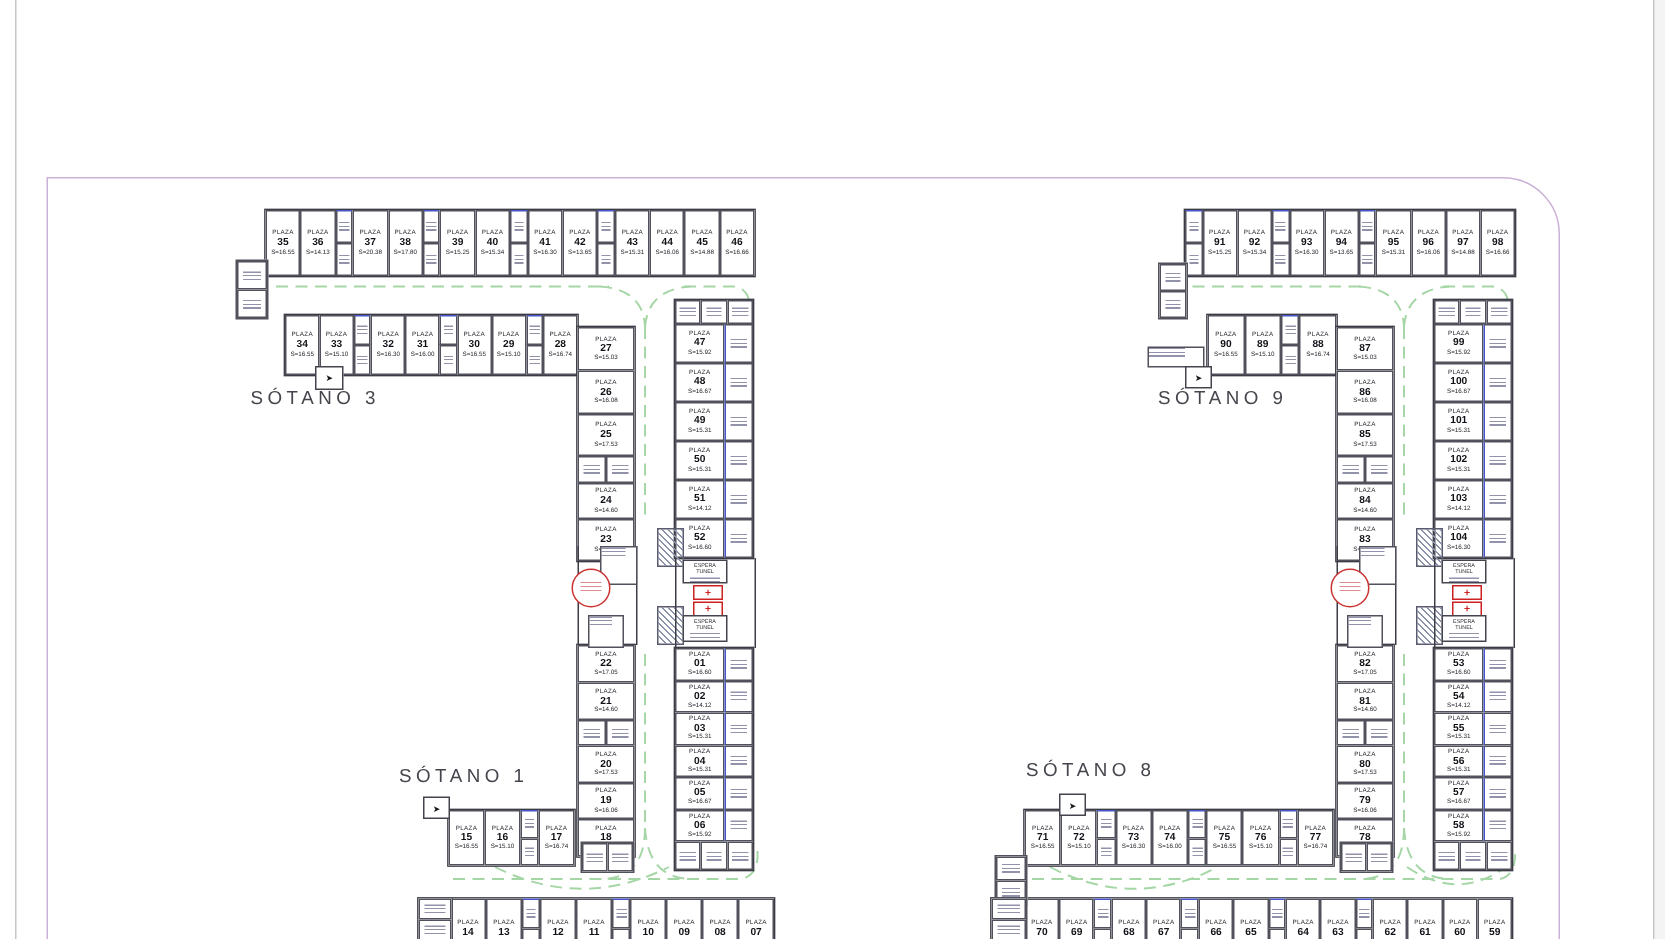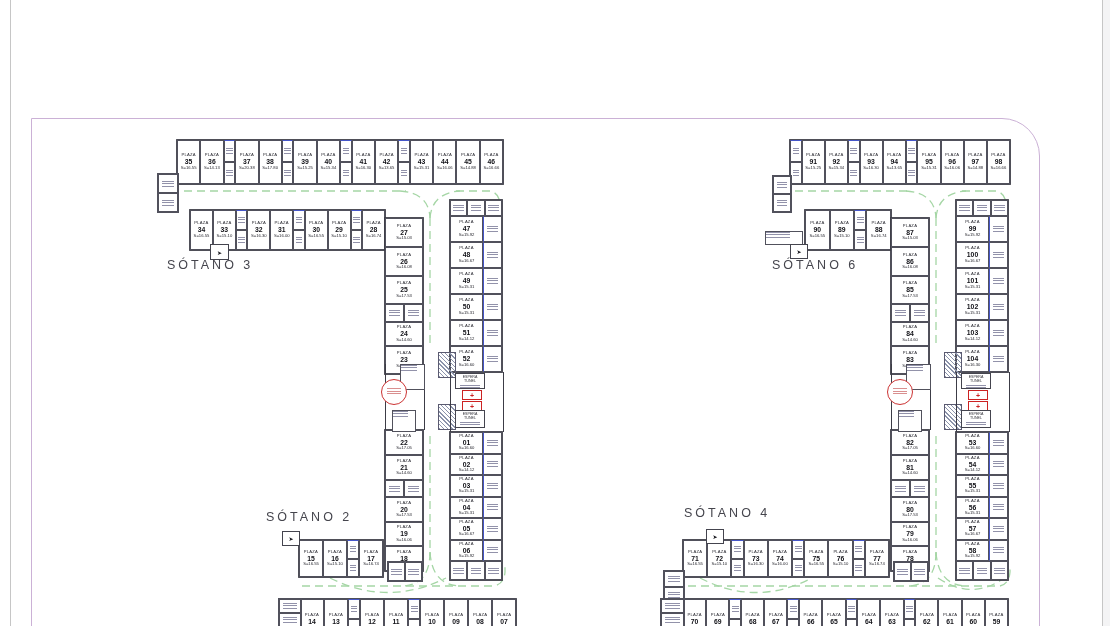--- a/index.html
+++ b/index.html
@@ -81,23 +81,23 @@
     <path d="M936 218 V348"></path>
     <path d="M936 436 V556"></path>
     <path d="M936 552 Q936 585 908 586"></path>
     <path d="M936 552 Q938 585 966 586"></path>
     <path d="M688 586 H1000 Q1009 584 1010 572 V566"></path>
     <path d="M700 578 Q756 607 812 578"></path>
     <path d="M938 578 Q972 601 1004 578"></path>
   </svg>
 
   <div id="lbl-s2" class="flabel">SÓTANO 3</div>
-  <div id="lbl-s1" class="flabel">SÓTANO 2</div>
-  <div id="lbl-s3" class="flabel">SÓTANO 6</div>
-  <div id="lbl-s4" class="flabel">SÓTANO 4</div>
+  <div id="lbl-s1" class="flabel">SÓTANO 1</div>
+  <div id="lbl-s3" class="flabel">SÓTANO 9</div>
+  <div id="lbl-s4" class="flabel">SÓTANO 8</div>
 
   <div id="cells">
       <div class="grp row" style="left: 177px; top: 140px; width: 326px; height: 44px;">
         <div class="pcell" style="flex: 20 1 0%;">
           <span class="w">PLAZA</span>
           <span class="n">35</span>
           <span class="s">S=16.55</span>
         </div>
         <div class="pcell" style="flex: 20 1 0%;">
           <span class="w">PLAZA</span>

